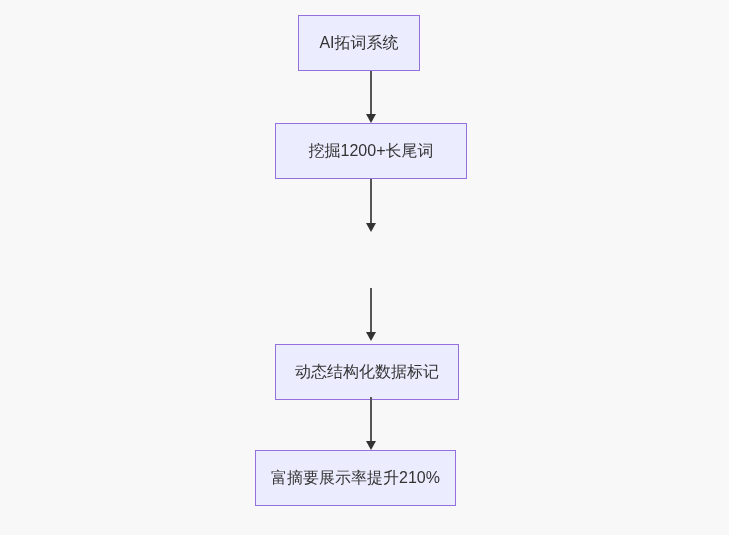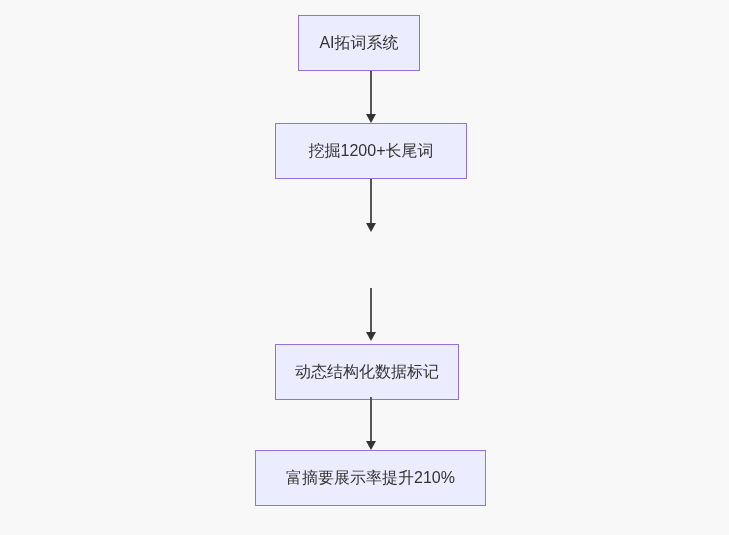--- a/index.html
+++ b/index.html
@@ -24,21 +24,21 @@
     display: flex;
     align-items: center;
     justify-content: center;
     text-align: center;
     height: 56px;
   }
   .node-1 { left: 298px; top: 15px;  width: 122px; }
   .node-2 { left: 275px; top: 123px; width: 192px; }
   .node-3 { left: 260px; top: 232px; width: 223px; }
   .node-4 { left: 263px; top: 344px; width: 184px; margin-left: 12px; }
-  .node-5 { left: 255px; top: 450px; width: 231px; }
+  .node-5 { left: 255px; top: 450px; width: 201px; }
 
   .edge {
     position: absolute;
     left: 366px;           
     width: 10px;
   }
   .edge-1 { top: 71px;  height: 52px; }
   .edge-2 { top: 179px; height: 53px; }
   .edge-3 { top: 288px; height: 53px; }
   .edge-4 { top: 397px; height: 53px; }

